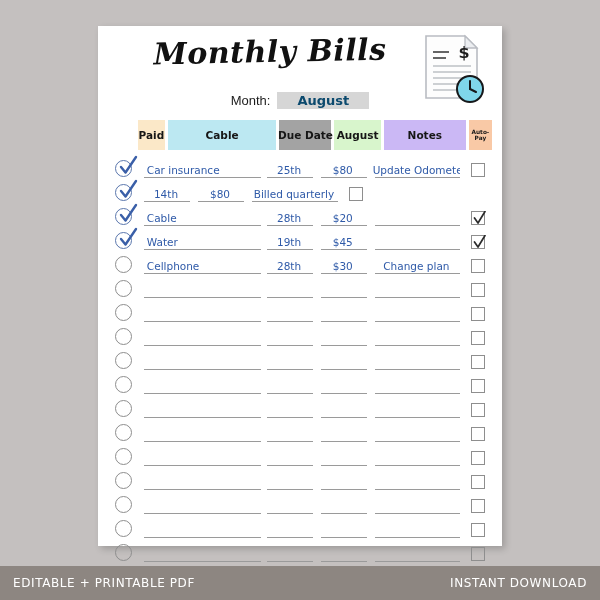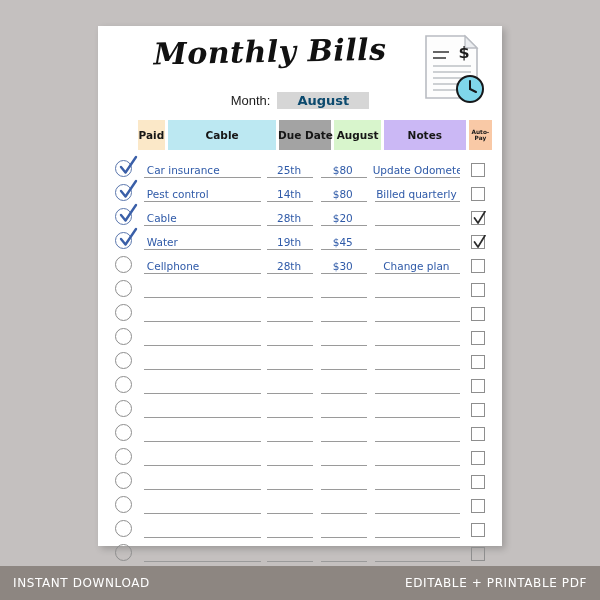--- a/index.html
+++ b/index.html
@@ -292,24 +292,20 @@
           </div>
         </div>
         <div class="row">
           <div class="cell w-paid">
             <div class="circle checked">
               <svg class="tick" viewBox="0 0 22 22">
                 <path d="M4 12 L8.5 17.5 L19 2" fill="none" stroke="#3a5fa8" stroke-width="2.4" stroke-linecap="round" stroke-linejoin="round"></path>
               </svg>
             </div>
           </div>
-          <div class="cell w-bill">
-            <div class="val">Pest control</div>
-            <div class="uline"></div>
-          </div>
           <div class="cell w-due">
             <div class="val">14th</div>
             <div class="uline"></div>
           </div>
           <div class="cell w-amt">
             <div class="val">$80</div>
             <div class="uline"></div>
           </div>
           <div class="cell w-notes">
             <div class="val">Billed quarterly</div>
@@ -757,15 +753,15 @@
           <div class="cell w-notes">
             <div class="val"></div>
           </div>
           <div class="cell w-auto"></div>
         </div>
       </div>
   </div>
 </div>
 
 <div id="bottom-bar">
+  <span class="bar-text">EDITABLE + PRINTABLE PDF</span>
   <span class="bar-text">INSTANT DOWNLOAD</span>
-  <span class="bar-text">EDITABLE + PRINTABLE PDF</span>
 </div>
 
 </body></html>

